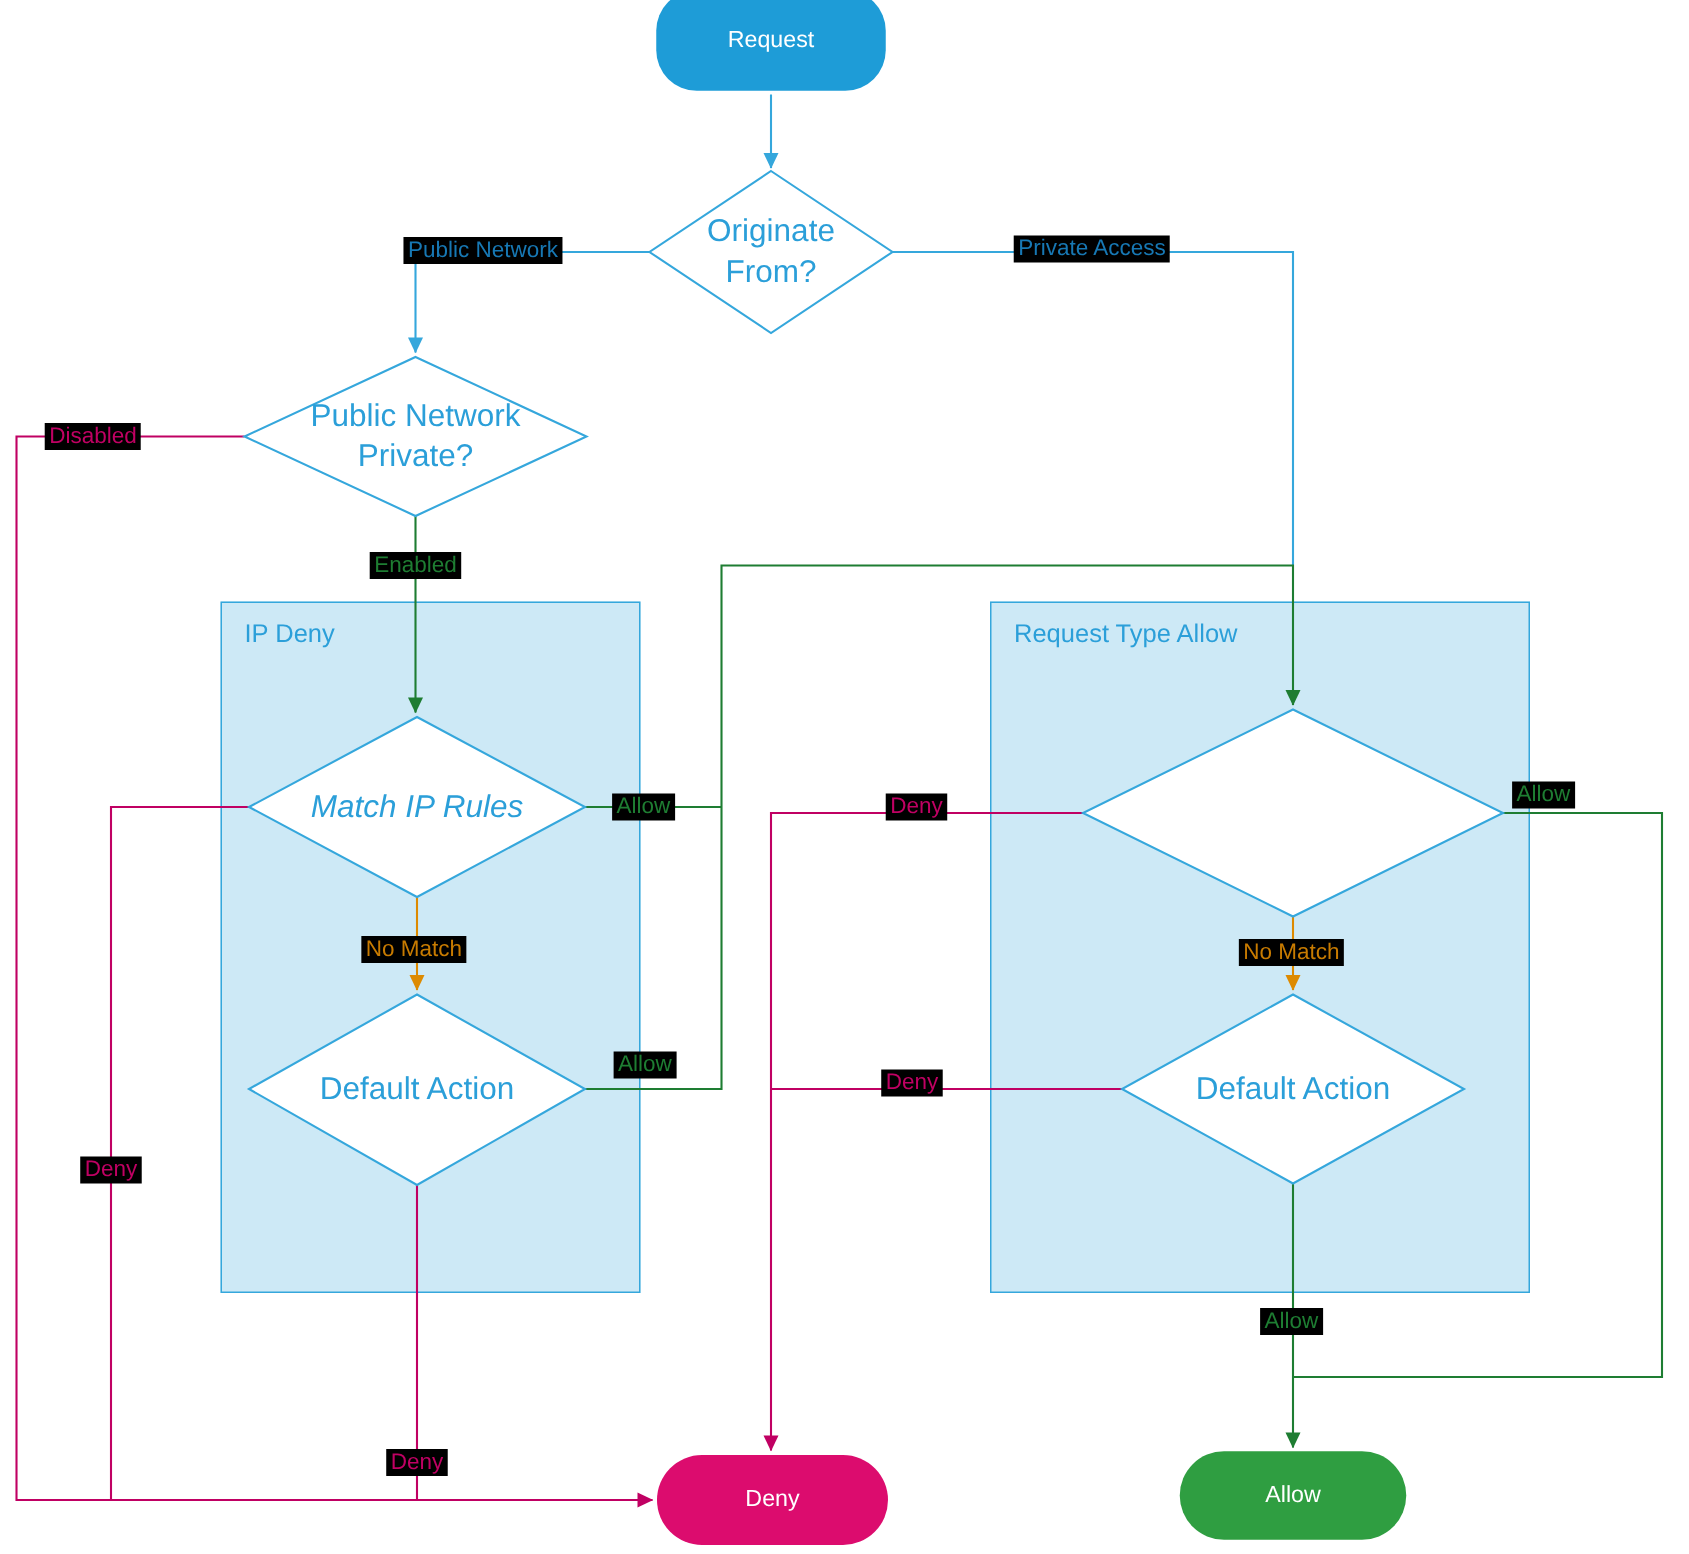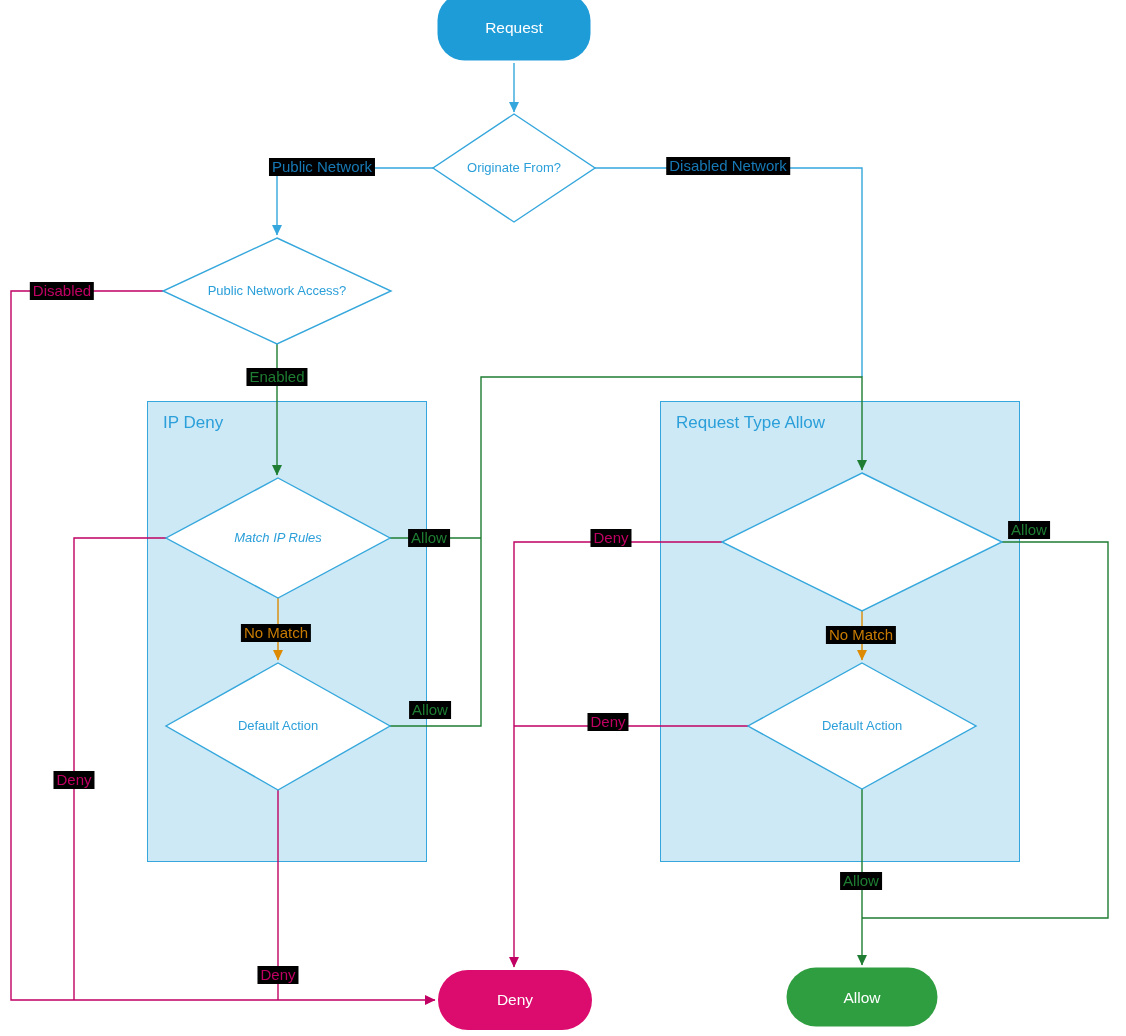--- a/index.html
+++ b/index.html
@@ -31,21 +31,21 @@
   .lbl{
     position:absolute;transform:translate(-50%,-50%);background:#000000;
     padding:0 3px;font-size:15px;white-space:nowrap;z-index:3;line-height:1.2;
   }
   .lbl.bluetext{color:var(--blue_dark_text);}
   .lbl.green{color:var(--green);}
   .lbl.magenta{color:var(--magenta);}
   .lbl.orange{color:var(--orange_text);}
   .dlbl{
     position:absolute;transform:translate(-50%,-50%);text-align:center;
-    color:var(--blue_text);font-size:13px;line-height:1.3;z-index:3;
+    color:var(--blue_text);font-size:21px;line-height:1.3;z-index:3;
   }
   .pill{
     position:absolute;transform:translate(-50%,-50%);display:flex;
     align-items:center;justify-content:center;color:#fff;font-size:15.5px;z-index:3;
   }
   .pill.blue{background:var(--node_blue);}
   .pill.magenta{background:var(--node_magenta);}
   .pill.green{background:var(--node_green);}
 </style>
 </head>
@@ -101,27 +101,27 @@
     <polygon class="diamond" points="278,663 390,726 278,790 166,726"></polygon>
     <polygon class="diamond" points="862,473 1002,542 862,611 722,542"></polygon>
     <polygon class="diamond" points="862,663 976,726 862,789 748,726"></polygon>
   </svg>
 
   <div class="pill blue" style="left:514px;top:27px;width:153px;height:67px;border-radius:27px;">Request</div>
   <div class="pill magenta" style="left:515px;top:1000px;width:154px;height:60px;border-radius:30px;">Deny</div>
   <div class="pill green" style="left:862px;top:997px;width:151px;height:59px;border-radius:30px;">Allow</div>
 
   <div class="dlbl" style="left:514px;top:168px;width:110px;">Originate From?</div>
-  <div class="dlbl" style="left:277px;top:291px;width:160px;">Public Network Access?</div>
+  <div class="dlbl" style="left:277px;top:291px;width:160px;">Public Network Private?</div>
   <div class="dlbl" style="left:278px;top:538px;width:200px;font-style:italic;">Match IP Rules</div>
   <div class="dlbl" style="left:278px;top:726px;width:200px;">Default Action</div>
   <div class="dlbl" style="left:862px;top:726px;width:200px;">Default Action</div>
 
   <div class="lbl bluetext" style="left:322px;top:167px;">Public Network</div>
-  <div class="lbl bluetext" style="left:728px;top:166px;">Disabled Network</div>
+  <div class="lbl bluetext" style="left:728px;top:166px;">Private Access</div>
   <div class="lbl magenta" style="left:62px;top:291px;text-align:right;">Disabled</div>
   <div class="lbl green" style="left:277px;top:377px;text-align:center;">Enabled</div>
   <div class="lbl green" style="left:429px;top:538px;">Allow</div>
   <div class="lbl orange" style="left:276px;top:633px;">No Match</div>
   <div class="lbl green" style="left:430px;top:710px;">Allow</div>
   <div class="lbl magenta" style="left:74px;top:780px;">Deny</div>
   <div class="lbl magenta" style="left:278px;top:975px;">Deny</div>
   <div class="lbl magenta" style="left:611px;top:538px;">Deny</div>
   <div class="lbl magenta" style="left:608px;top:722px;">Deny</div>
   <div class="lbl orange" style="left:861px;top:635px;">No Match</div>

